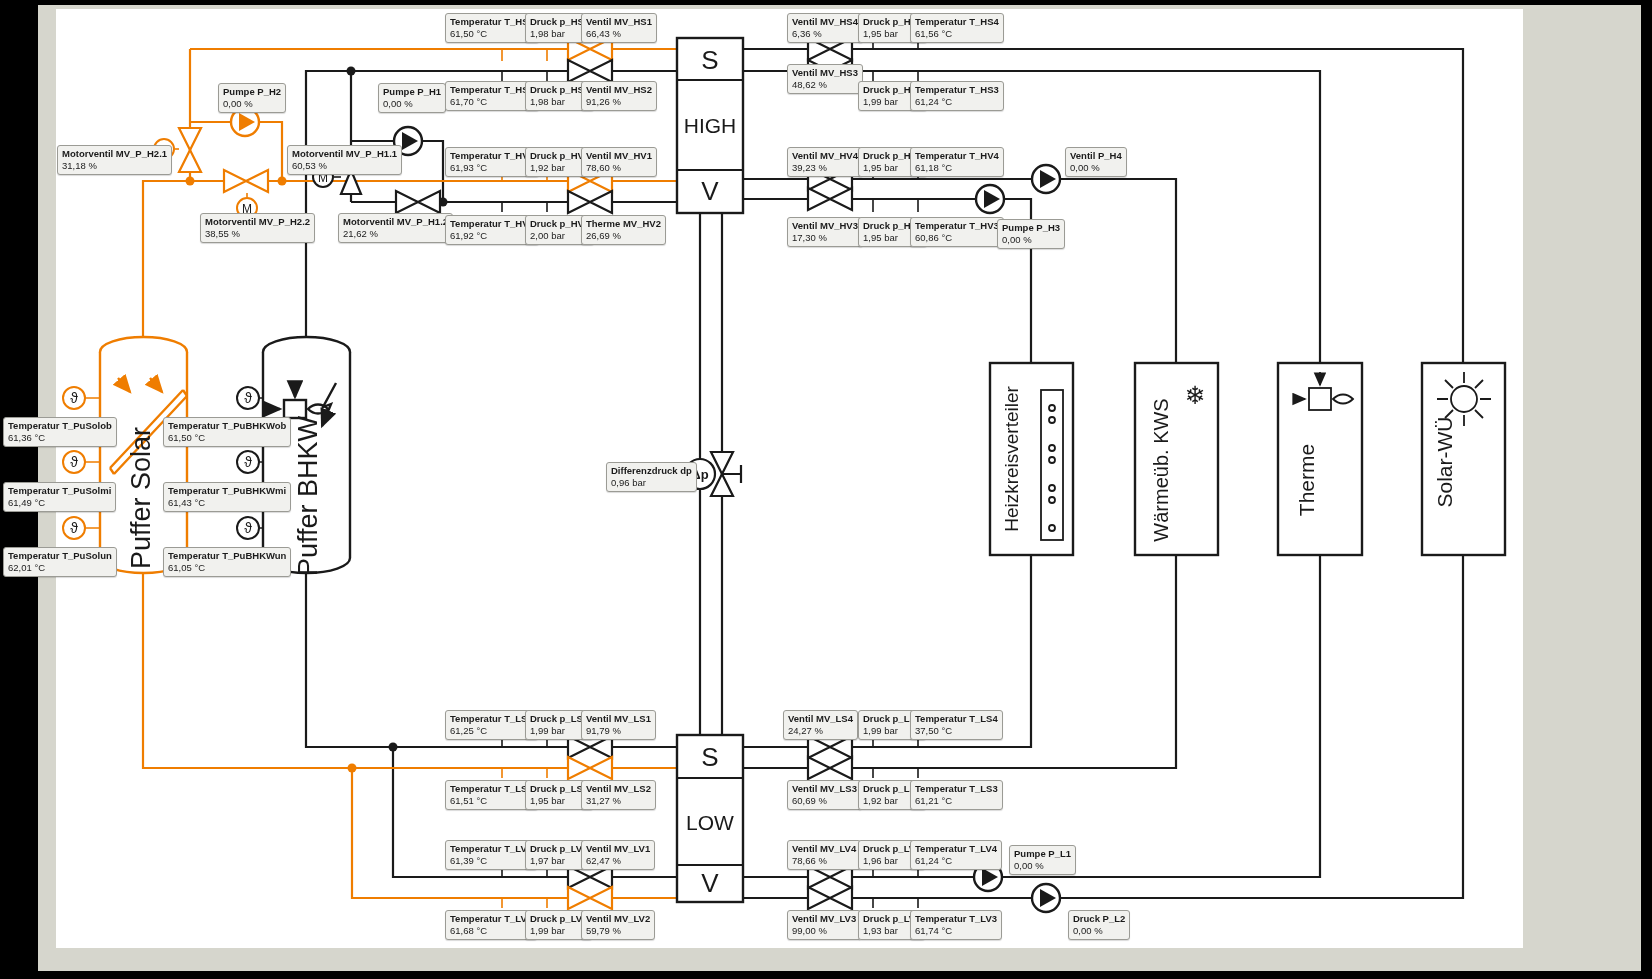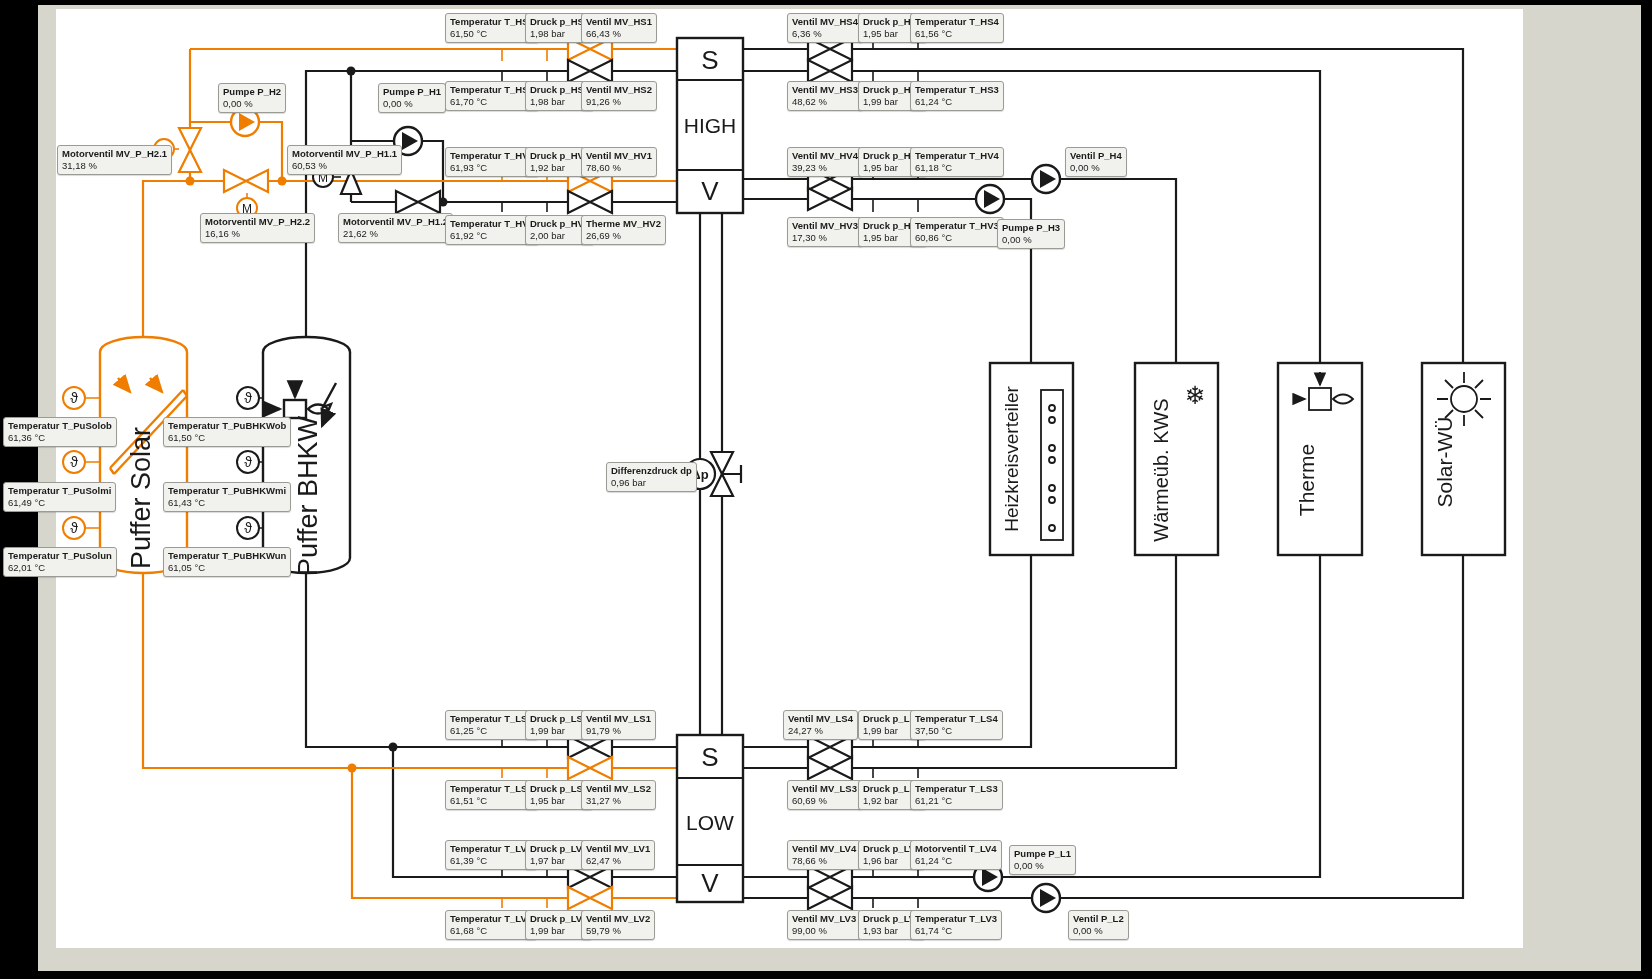--- a/index.html
+++ b/index.html
@@ -269,21 +269,21 @@
   <div class="lbl" style="left:57px;top:145px">
       <div class="n">Motorventil MV_P_H2.1</div>
       <div class="v">31,18 %</div>
     </div>
   <div class="lbl" style="left:287px;top:145px">
       <div class="n">Motorventil MV_P_H1.1</div>
       <div class="v">60,53 %</div>
     </div>
   <div class="lbl" style="left:200px;top:213px">
       <div class="n">Motorventil MV_P_H2.2</div>
-      <div class="v">16,16 %</div>
+      <div class="v">38,55 %</div>
     </div>
   <div class="lbl" style="left:338px;top:213px">
       <div class="n">Motorventil MV_P_H1.2</div>
       <div class="v">21,62 %</div>
     </div>
   <div class="lbl" style="left:445px;top:147px">
       <div class="n">Temperatur T_HV1</div>
       <div class="v">61,93 °C</div>
     </div>
   <div class="lbl" style="left:525px;top:147px">
@@ -312,21 +312,21 @@
       <div class="v">6,36 %</div>
     </div>
   <div class="lbl" style="left:858px;top:13px">
       <div class="n">Druck p_HS4</div>
       <div class="v">1,95 bar</div>
     </div>
   <div class="lbl" style="left:910px;top:13px">
       <div class="n">Temperatur T_HS4</div>
       <div class="v">61,56 °C</div>
     </div>
-  <div class="lbl" style="left:787px;top:81px">
+  <div class="lbl" style="left:787px;top:64px">
       <div class="n">Ventil MV_HS3</div>
       <div class="v">48,62 %</div>
     </div>
   <div class="lbl" style="left:858px;top:81px">
       <div class="n">Druck p_HS3</div>
       <div class="v">1,99 bar</div>
     </div>
   <div class="lbl" style="left:910px;top:81px">
       <div class="n">Temperatur T_HS3</div>
       <div class="v">61,24 °C</div>
@@ -469,36 +469,36 @@
     </div>
   <div class="lbl" style="left:787px;top:840px">
       <div class="n">Ventil MV_LV4</div>
       <div class="v">78,66 %</div>
     </div>
   <div class="lbl" style="left:858px;top:840px">
       <div class="n">Druck p_LV4</div>
       <div class="v">1,96 bar</div>
     </div>
   <div class="lbl" style="left:910px;top:840px">
-      <div class="n">Motorventil T_LV4</div>
+      <div class="n">Temperatur T_LV4</div>
       <div class="v">61,24 °C</div>
     </div>
   <div class="lbl" style="left:1009px;top:845px">
       <div class="n">Pumpe P_L1</div>
       <div class="v">0,00 %</div>
     </div>
   <div class="lbl" style="left:787px;top:910px">
       <div class="n">Ventil MV_LV3</div>
       <div class="v">99,00 %</div>
     </div>
   <div class="lbl" style="left:858px;top:910px">
       <div class="n">Druck p_LV3</div>
       <div class="v">1,93 bar</div>
     </div>
   <div class="lbl" style="left:910px;top:910px">
       <div class="n">Temperatur T_LV3</div>
       <div class="v">61,74 °C</div>
     </div>
   <div class="lbl" style="left:1068px;top:910px">
-      <div class="n">Ventil P_L2</div>
+      <div class="n">Druck P_L2</div>
       <div class="v">0,00 %</div>
     </div>
 </div>
 
 </body></html>

